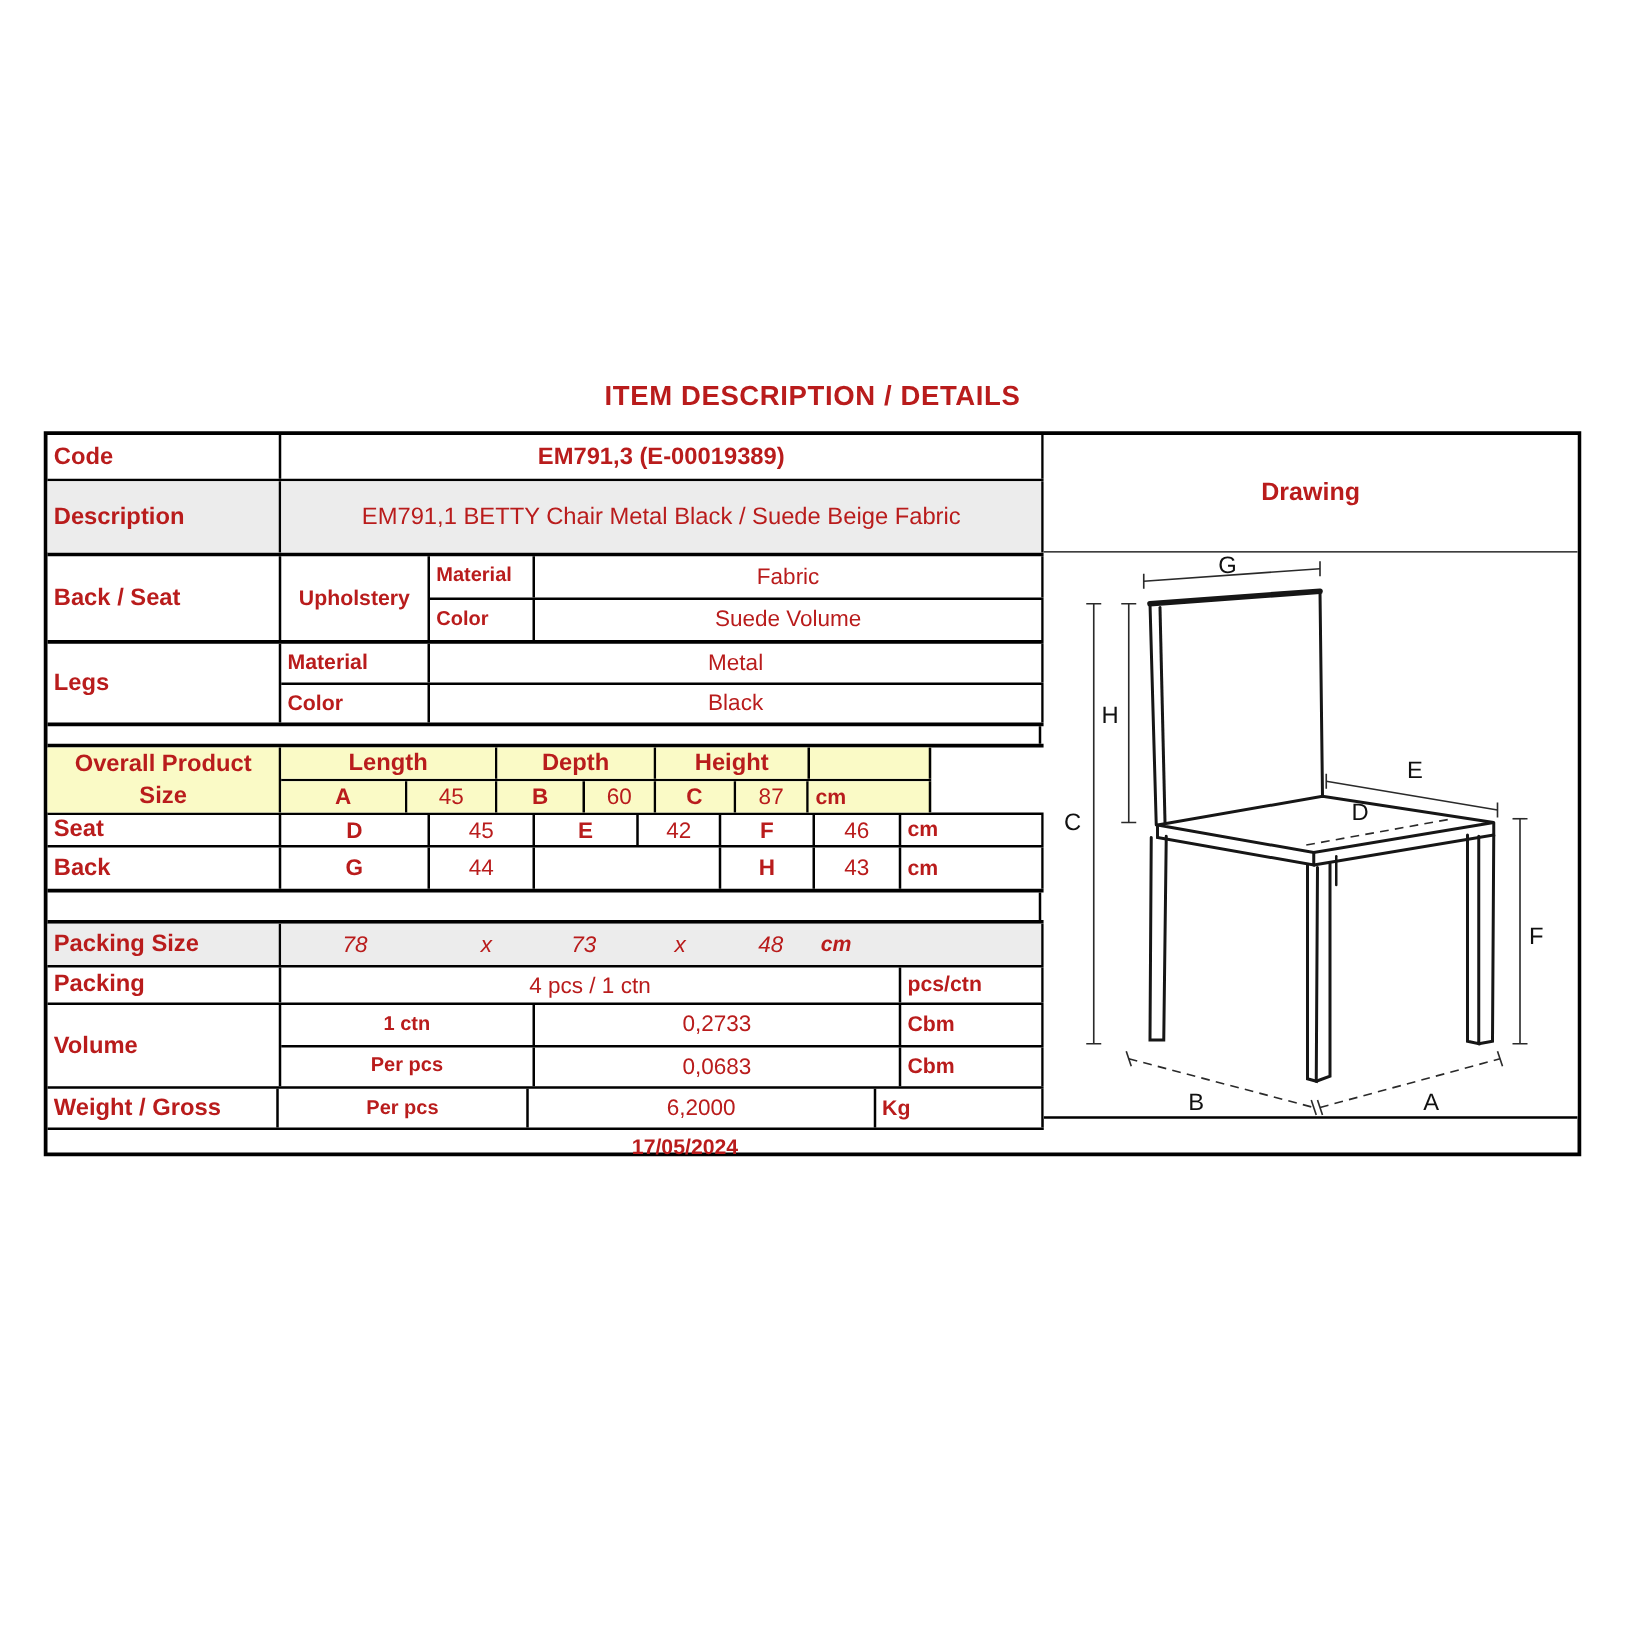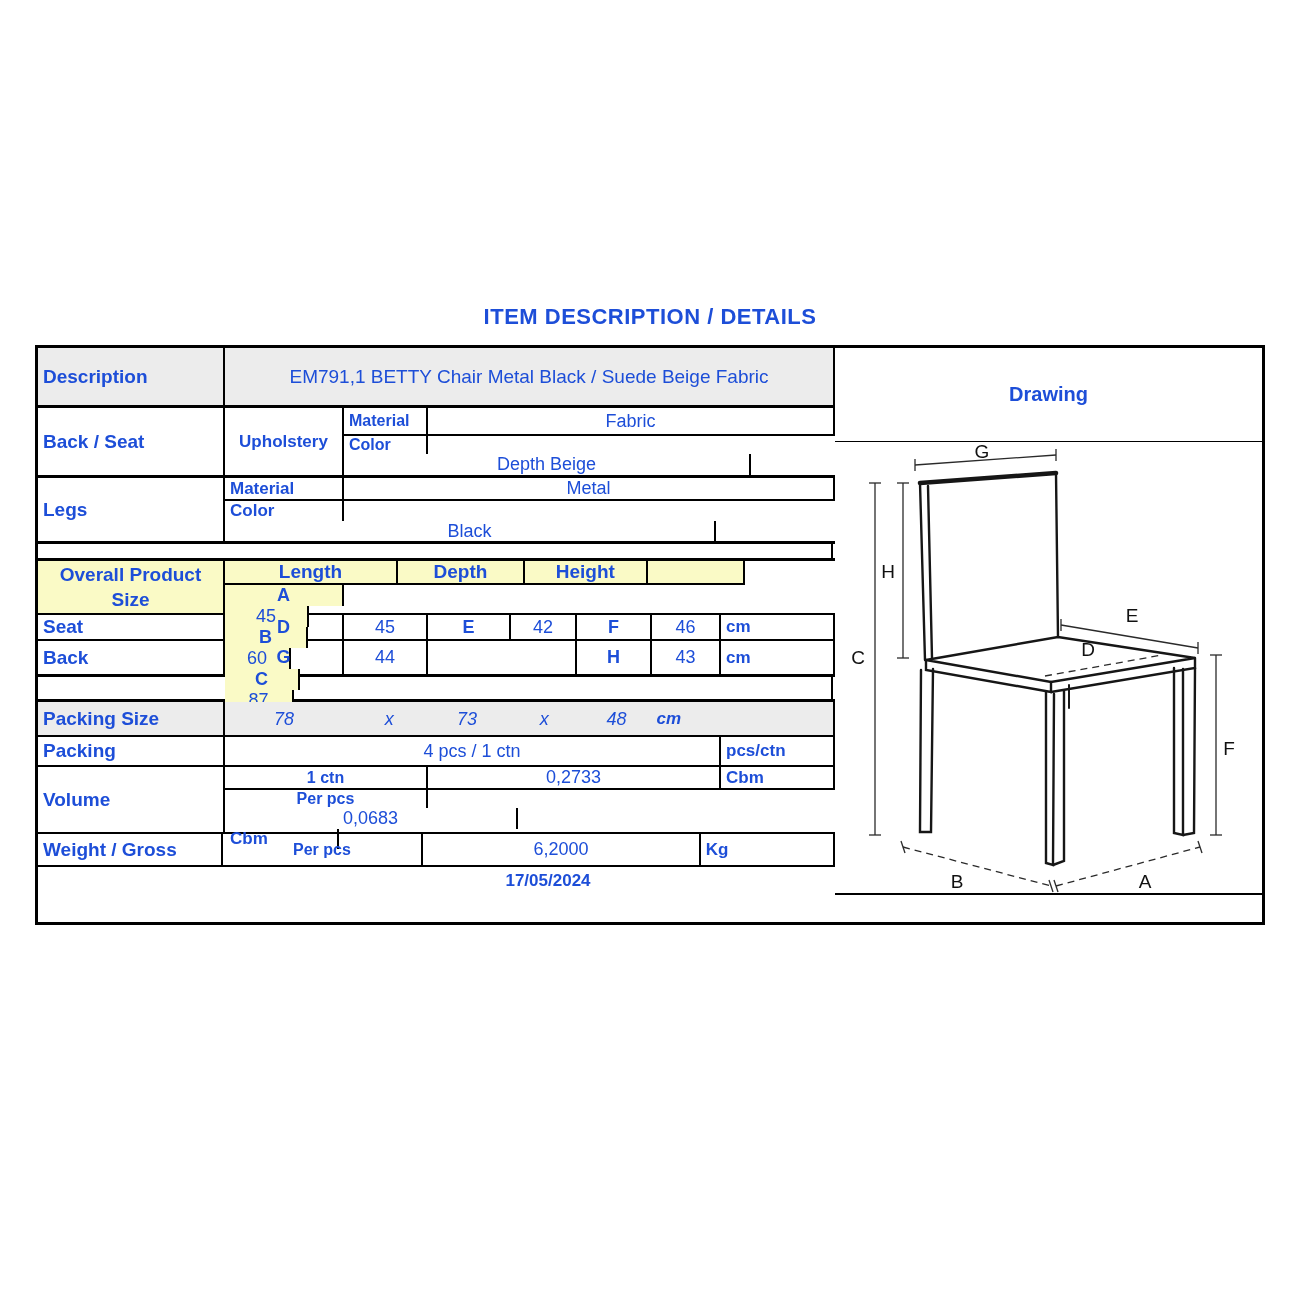--- a/index.html
+++ b/index.html
@@ -1,17 +1,17 @@
 <!DOCTYPE html>
 <html><head>
 <meta charset="utf-8">
 <style>
   html,body{margin:0;padding:0;background:#fff;}
   .page{position:relative;width:1300px;height:1300px;background:#fff;
-        font-family:"Liberation Sans",sans-serif;color:#1d4ed8;}
+        font-family:"Liberation Sans",sans-serif;color:#b91c1c;}
   .doc-title{position:absolute;left:35px;top:304px;width:1230px;text-align:center;
         font-size:22px;font-weight:bold;letter-spacing:0.5px;}
   .tbl{position:absolute;left:35px;top:345px;width:1230px;height:580px;
         border:3px solid #000;box-sizing:border-box;}
   .row{display:flex;border-bottom:2px solid #000;box-sizing:border-box;width:797px;}
   .row.thick{border-bottom-width:3px;}
   .row.full{width:1020px;}
   .cell{border-right:2px solid #000;box-sizing:border-box;display:flex;
         align-items:center;overflow:hidden;font-size:18px;}
   .cell.noborder{border-right:none;}
@@ -19,56 +19,60 @@
   .cell.left{padding-left:5px;}
   .lbl{font-weight:bold;font-size:19px;}
   .b18{font-weight:bold;font-size:18px;}
   .b17{font-weight:bold;font-size:17px;}
   .b16{font-weight:bold;font-size:16px;}
   .val{font-size:18px;}
   .gray{background:#ECECEC;}
   .yellow{background:#FAFAC6;}
   .subcol{display:flex;flex-direction:column;box-sizing:border-box;}
   .subrow{display:flex;flex:1;border-bottom:2px solid #000;box-sizing:border-box;}
-  .subrow.lastsub{border-bottom:none;flex-direction:column;}
+  .subrow.lastsub{border-bottom:none;}
   .drawing-panel{position:absolute;left:797px;top:0;width:427px;height:547px;
         box-sizing:border-box;border-bottom:2px solid #000;background:#fff;}
   .drawing-header{height:94px;box-sizing:border-box;border-bottom:1px solid #000;
         display:flex;align-items:center;justify-content:center;
         font-weight:bold;font-size:20px;}
   .packval{position:relative;width:610px;border-right:2px solid #000;box-sizing:border-box;}
   .packval span{position:absolute;top:50%;transform:translate(-50%,-50%);font-size:18px;font-style:italic;}
   svg text{font-family:"Liberation Sans",sans-serif;font-size:19px;fill:#111;}
 </style>
 </head>
 <body>
 
 <div class="page">
 
   <div class="doc-title">ITEM DESCRIPTION / DETAILS</div>
 
   <div class="tbl">
 
+    <div class="row" style="height:37px">
+      <div class="cell left lbl" style="width:187px">Code</div>
+      <div class="cell center lbl" style="width:610px">EM791,3 (E-00019389)</div>
+    </div>
 
     <div class="row thick" style="height:60px">
       <div class="cell left lbl gray" style="width:187px">Description</div>
       <div class="cell center gray" style="width:610px;font-size:19px">EM791,1 BETTY Chair Metal Black / Suede Beige Fabric</div>
     </div>
 
     <div class="row thick" style="height:70px">
       <div class="cell left lbl" style="width:187px">Back / Seat</div>
       <div class="cell center b17" style="width:119px">Upholstery</div>
       <div class="subcol" style="width:491px">
         <div class="subrow">
           <div class="cell left b16" style="width:84px">Material</div>
           <div class="cell center val" style="width:407px">Fabric</div>
         </div>
         <div class="subrow lastsub">
           <div class="cell left b16" style="width:84px">Color</div>
-          <div class="cell center val" style="width:407px">Depth Beige</div>
+          <div class="cell center val" style="width:407px">Suede Volume</div>
         </div>
       </div>
     </div>
 
     <div class="row thick" style="height:66px">
       <div class="cell left lbl" style="width:187px">Legs</div>
       <div class="subcol" style="width:610px">
         <div class="subrow">
           <div class="cell left b17" style="width:119px">Material</div>
           <div class="cell center val" style="width:491px">Metal</div>

